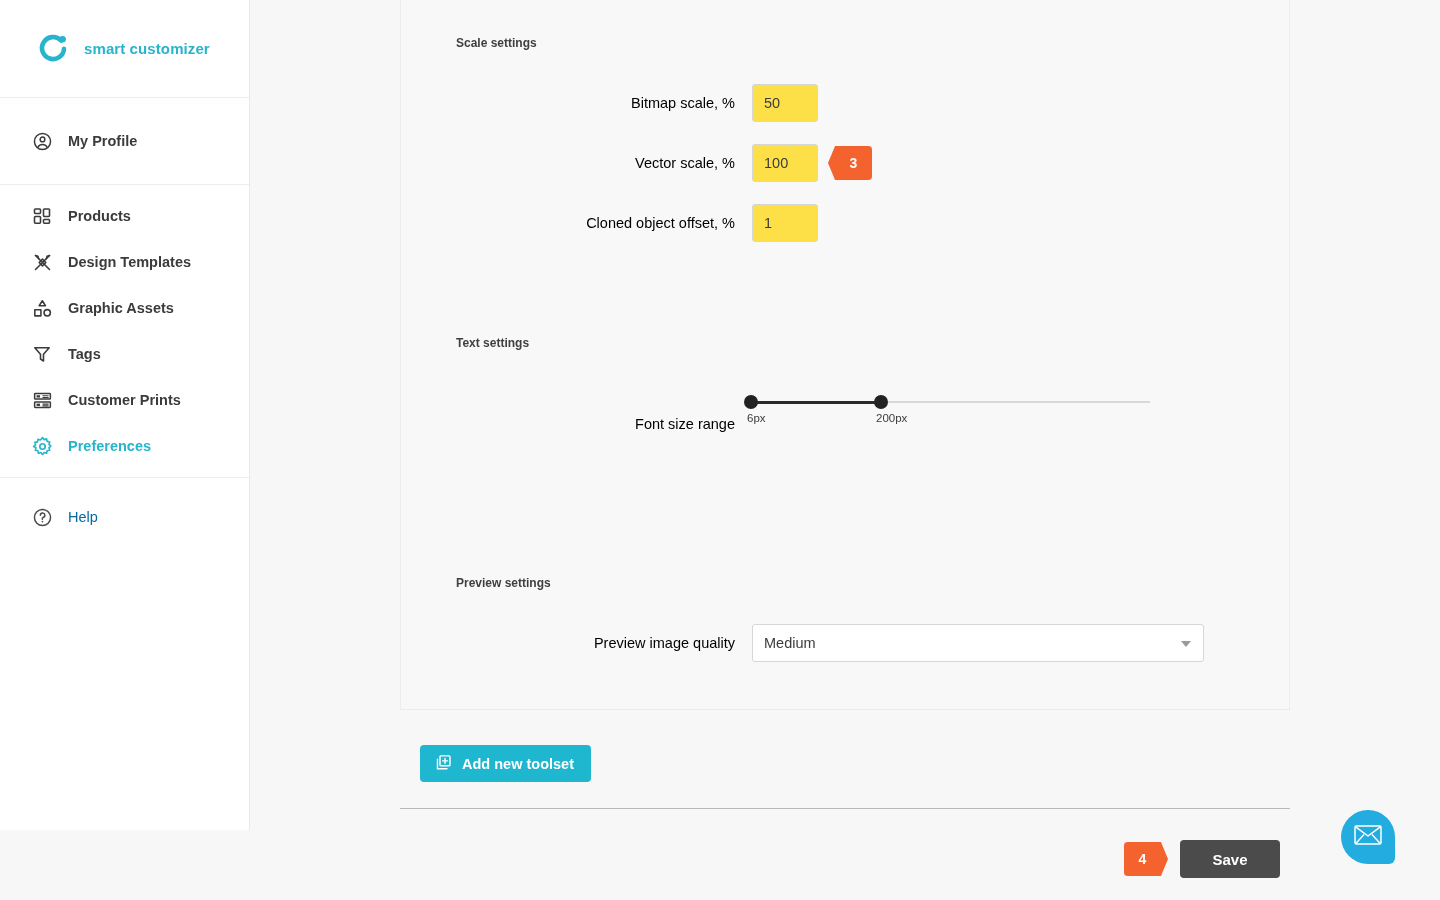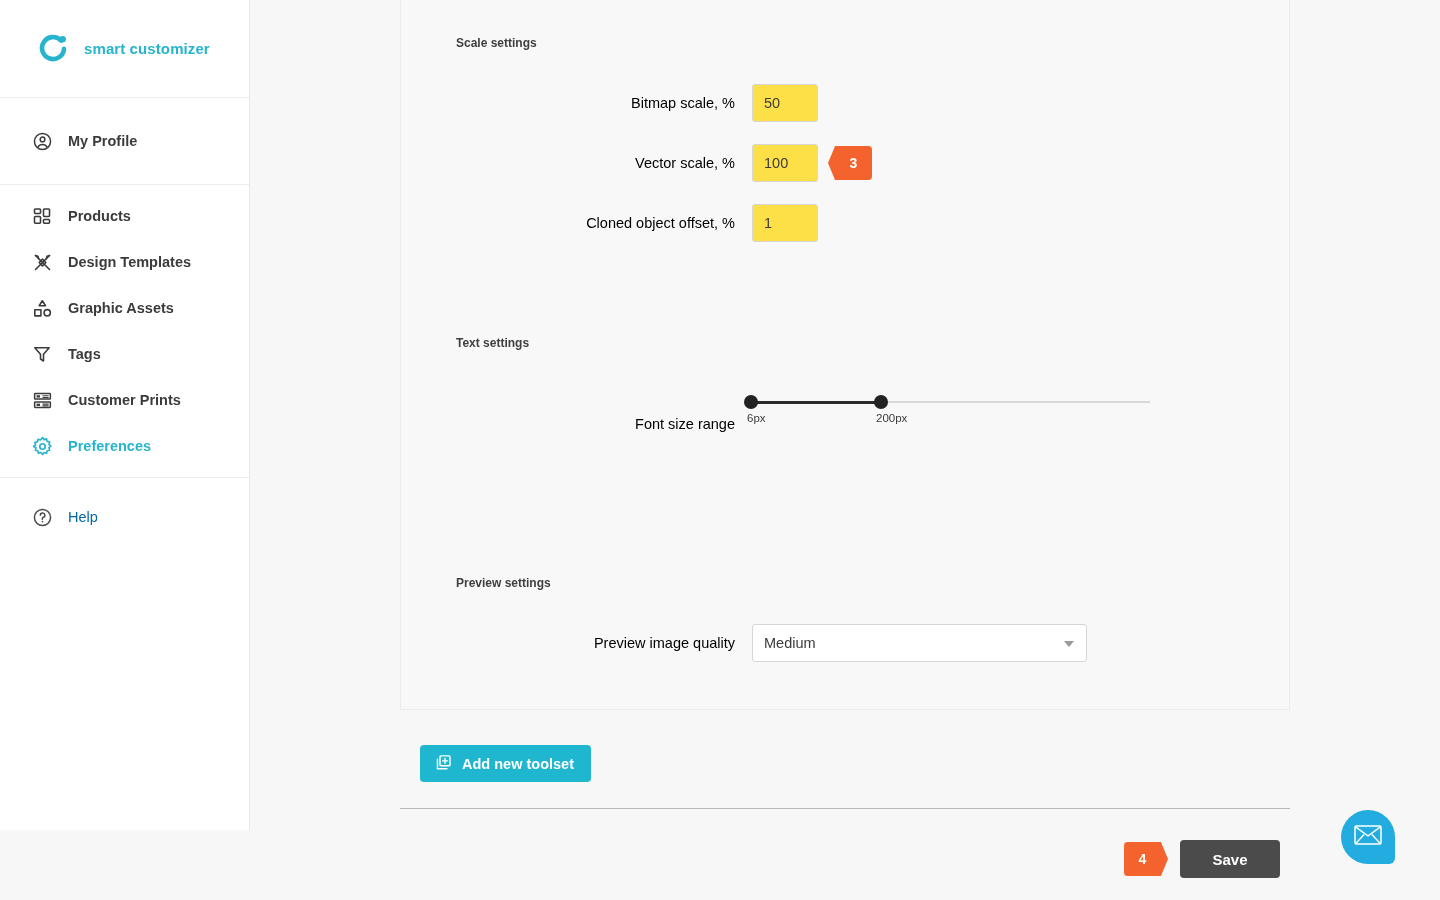--- a/index.html
+++ b/index.html
@@ -141,21 +141,21 @@
   }
   .slider-cap {
     position: absolute;
     font-size: 11.5px;
     color: #3c3c3c;
     top: 18px;
   }
 
   
   .sel {
-    width: 335px; height: 38px;
+    width: 452px; height: 38px;
     border: 1px solid #d6d6d6;
     border-radius: 3px;
     background: #ffffff;
     display: flex; align-items: center;
     padding: 0 11px;
     position: relative;
     cursor: pointer;
   }
   .sel .sv { font-size: 14.5px; color: #3c3c3c; }
   .sel .caret {

